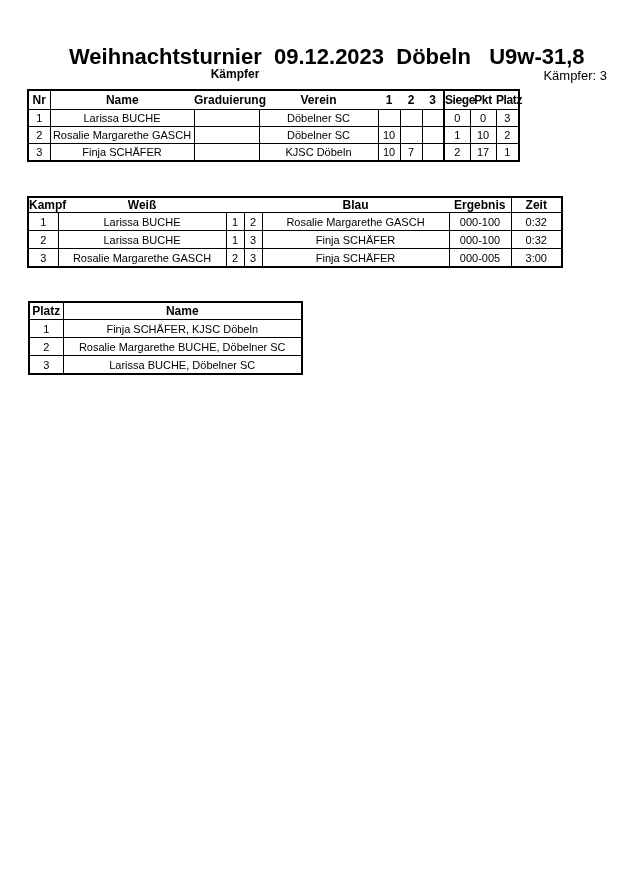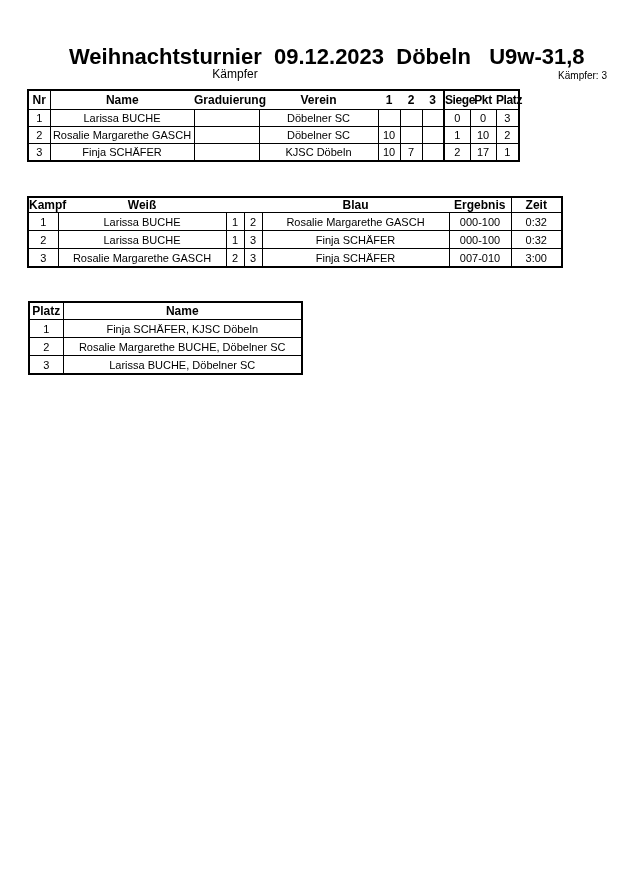--- a/index.html
+++ b/index.html
@@ -23,34 +23,34 @@
     left: 69px;
     top: 45px;
     font-size: 22px;
     font-weight: bold;
     line-height: 24px;
     white-space: pre;
   }
   .section-label {
     position: absolute;
     font-size: 12px;
-    font-weight: normal;
+    font-weight: bold;
     line-height: 12px;
     text-align: center;
     white-space: nowrap;
   }
   .lbl-kaempfer   { left: 27px; width: 416px; top: 68px; }
   .lbl-kaempfe    { left: 27px; width: 482px; top: 175px; }
   .lbl-ergebnisse { left: 27px; width: 290px; top: 282px; }
   .fighters-count {
     position: absolute;
     left: 450px;
     width: 157px;
     top: 70px;
-    font-size: 10px;
+    font-size: 13px;
     line-height: 11px;
     text-align: right;
     white-space: nowrap;
   }
 
   
   table.sheet {
     position: absolute;
     border-collapse: collapse;
     table-layout: fixed;
@@ -217,21 +217,21 @@
         <td class="al">Finja SCHÄFER</td>
         <td>000-100</td>
         <td>0:32</td>
       </tr>
       <tr>
         <td>3</td>
         <td class="al">Rosalie Margarethe GASCH</td>
         <td>2</td>
         <td>3</td>
         <td class="al">Finja SCHÄFER</td>
-        <td>007-010</td>
+        <td>000-005</td>
         <td>3:00</td>
       </tr>
     </tbody>
   </table>
 
 
   <table class="sheet t-ergebnisse">
     <colgroup>
       <col style="width:34px">
         <col style="width:239px">

